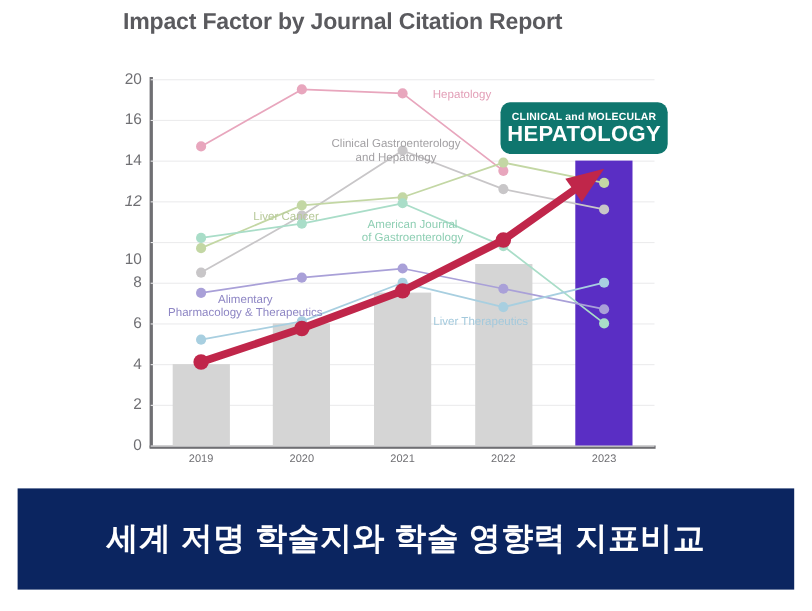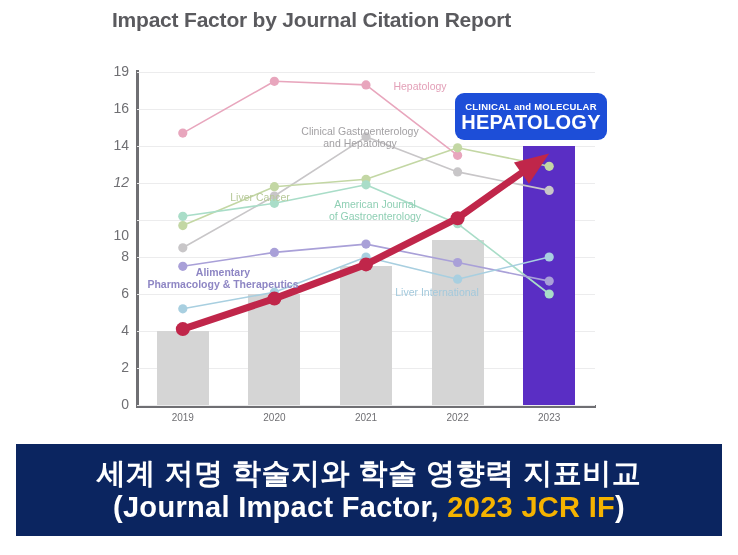--- a/index.html
+++ b/index.html
@@ -52,21 +52,21 @@
 
   
   .serieslabel{
     position:absolute;font-size:10.5px;line-height:12px;text-align:center;
     white-space:pre-line;pointer-events:none;
   }
 
   
   .badge{
     position:absolute;left:455px;top:93px;width:152px;height:47px;
-    background:#1d4ed8;border-radius:9px;
+    background:#0f766e;border-radius:9px;
     display:flex;flex-direction:column;align-items:center;justify-content:center;
     color:#ffffff;
   }
   .badge-top{font-size:9.5px;font-weight:bold;letter-spacing:.2px;}
   .badge-main{font-size:20px;font-weight:bold;letter-spacing:.3px;line-height:21px;}
 
   
   .caption{
     position:absolute;left:16px;top:444px;width:706px;height:92px;
     background:#0b2560;
@@ -93,21 +93,21 @@
   <div id="yticks">
       <div class="ytick" style="left: 95px; top: 396px;">0</div>
       <div class="ytick" style="left: 95px; top: 359px;">2</div>
       <div class="ytick" style="left: 95px; top: 322px;">4</div>
       <div class="ytick" style="left: 95px; top: 285px;">6</div>
       <div class="ytick" style="left: 95px; top: 248px;">8</div>
       <div class="ytick" style="left: 95px; top: 227px;">10</div>
       <div class="ytick" style="left: 95px; top: 174px; font-style: italic;">12</div>
       <div class="ytick" style="left: 95px; top: 137px;">14</div>
       <div class="ytick" style="left: 95px; top: 100px;">16</div>
-      <div class="ytick" style="left: 95px; top: 63px;">19</div>
+      <div class="ytick" style="left: 95px; top: 63px;">20</div>
     </div>
   <div id="xticks">
       <div class="xtick" style="left: 137.8px;">2019</div>
       <div class="xtick" style="left: 229.4px;">2020</div>
       <div class="xtick" style="left: 321px;">2021</div>
       <div class="xtick" style="left: 412.6px;">2022</div>
       <div class="xtick" style="left: 504.2px;">2023</div>
     </div>
 
   <div class="plot">
@@ -178,28 +178,27 @@
       </svg>
   </div>
 
   <div id="serieslabels">
       <div class="serieslabel" style="left: 365px; top: 80px; width: 110px; color: rgb(227, 160, 184);">Hepatology</div>
       <div class="serieslabel" style="left: 280px; top: 125px; width: 160px; color: rgb(163, 161, 164);">Clinical Gastroenterology
 and Hepatology</div>
       <div class="serieslabel" style="left: 205px; top: 167px; width: 110px; color: rgb(183, 201, 153); margin-top: 24px;">Liver Cancer</div>
       <div class="serieslabel" style="left: 300px; top: 198px; width: 150px; color: rgb(143, 207, 180);">American Journal
 of Gastroenterology</div>
-      <div class="serieslabel" style="left: 133px; top: 266px; width: 180px; color: rgb(142, 134, 196); font-weight: bold;">Alimentary
+      <div class="serieslabel" style="left: 133px; top: 266px; width: 180px; color: rgb(142, 134, 196);">Alimentary
 Pharmacology &amp; Therapeutics</div>
-      <div class="serieslabel" style="left: 372px; top: 286px; width: 130px; color: rgb(163, 201, 220);">Liver International</div>
+      <div class="serieslabel" style="left: 372px; top: 286px; width: 130px; color: rgb(163, 201, 220);">Liver Therapeutics</div>
     </div>
 
   <div class="badge">
     <div class="badge-top">CLINICAL and MOLECULAR</div>
     <div class="badge-main">HEPATOLOGY</div>
   </div>
 
   <div class="caption">
     <div class="caption-line1">세계 저명 학술지와 학술 영향력 지표비교</div>
-    <div class="caption-line2"><span>(Journal Impact Factor, </span><span class="hl">2023 JCR IF</span><span>)</span></div>
   </div>
 
 </div>
 
 </body></html>

